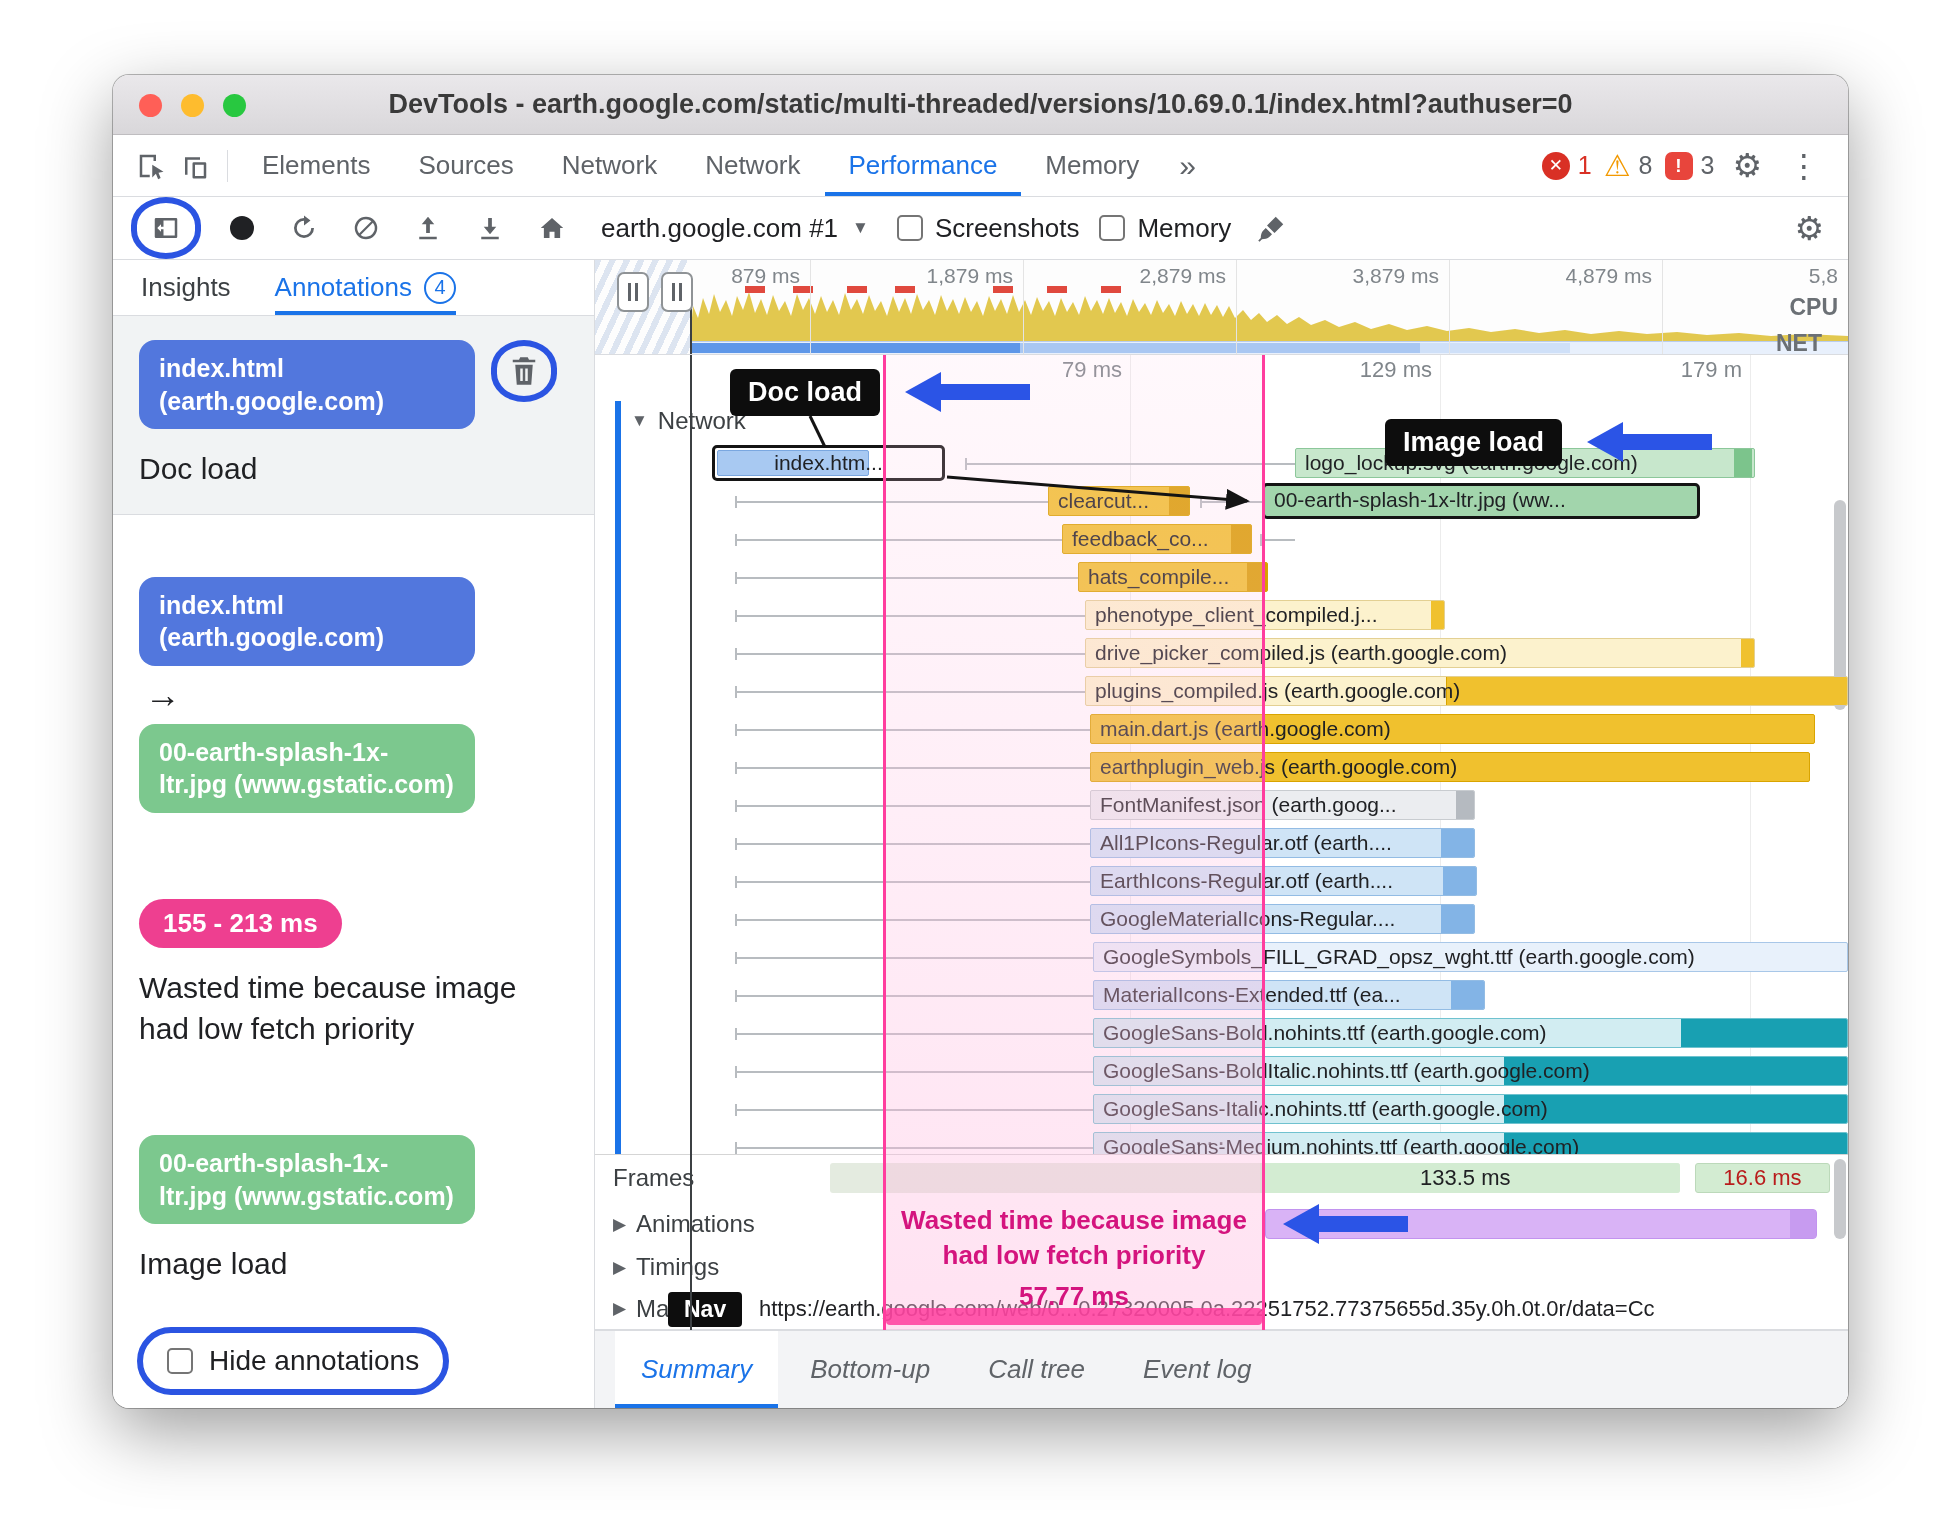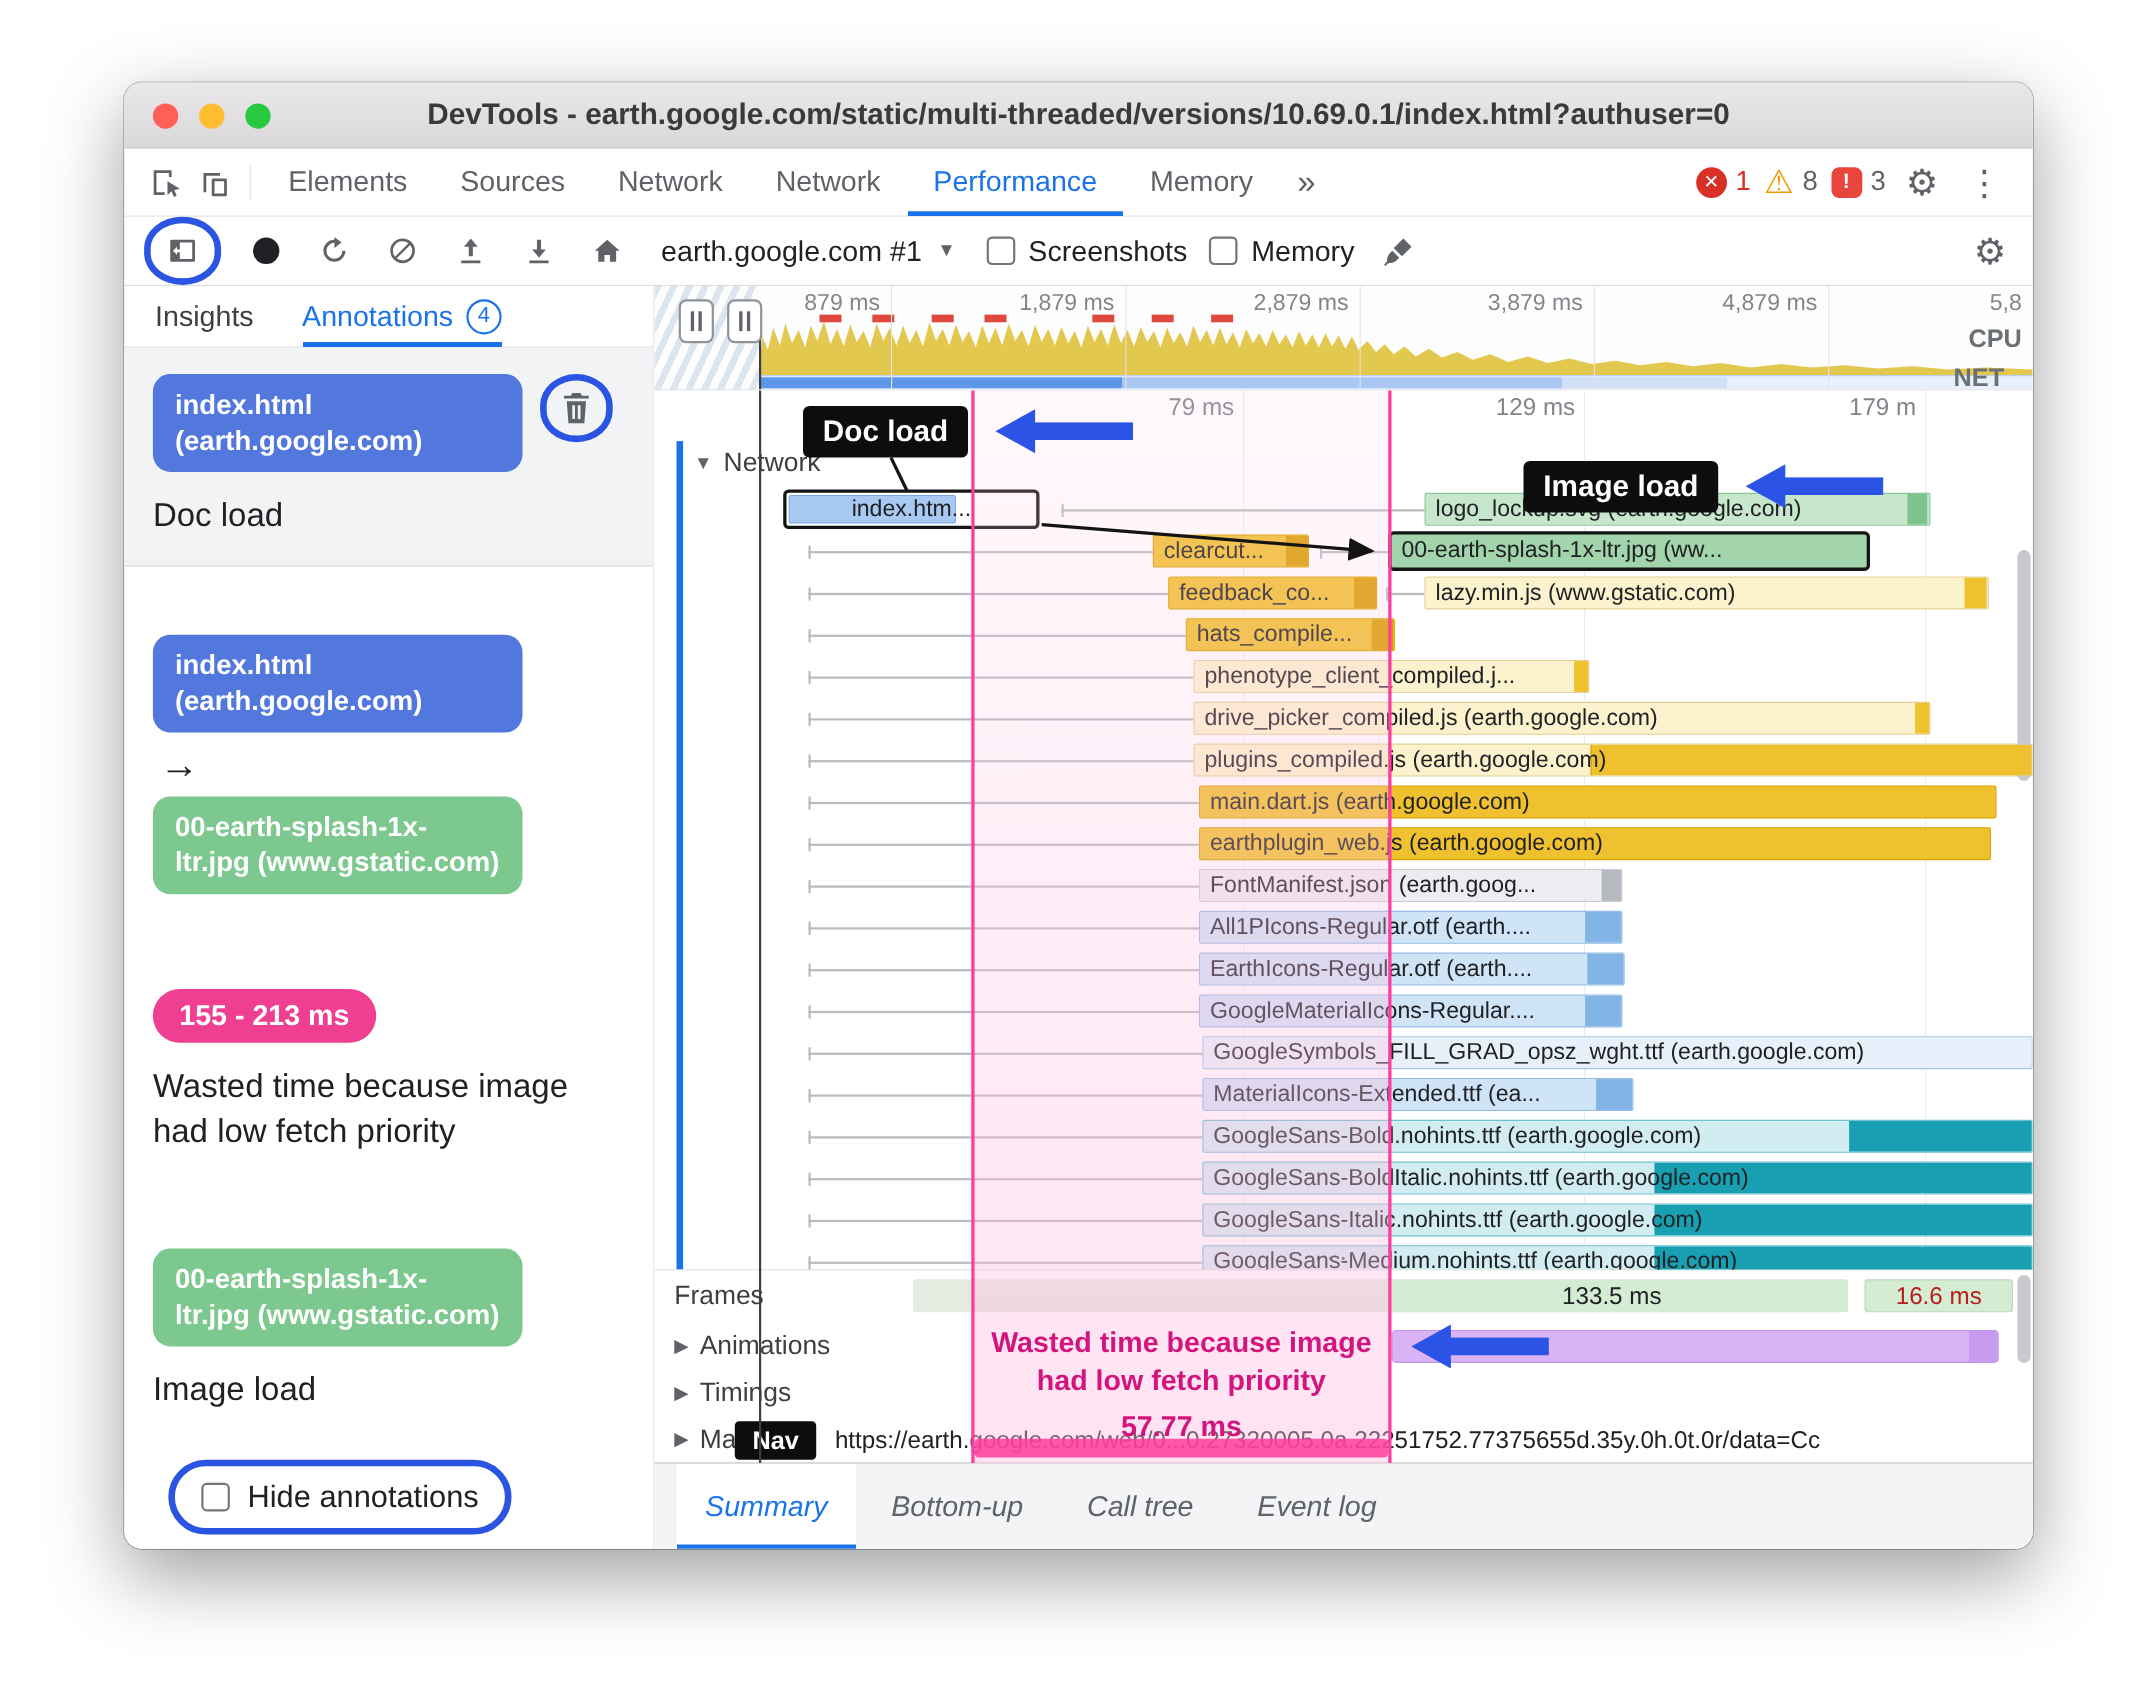--- a/index.html
+++ b/index.html
@@ -56,21 +56,21 @@
   .card.mt{margin-top:38px;}
   .pill{display:inline-block;border-radius:16px;padding:12px 20px;font-weight:bold;font-size:25px;line-height:1.3;color:#fff;max-width:336px;}
   .pill.blue{background:#5277dd;}
   .pill.green{background:#7cc88e;}
   .pill.pink{background:#ee3f90;border-radius:28px;padding:8px 24px;font-size:26px;}
   .ann-label{font-size:30px;color:#202124;margin-top:20px;line-height:1.35;max-width:420px;}
   .ann-arrow{font-size:36px;color:#202124;margin:8px 0 8px 6px;}
   .row1{display:flex;align-items:flex-start;}
   .ring-trash{border:6px solid #2b54e2;border-radius:50% / 46%;padding:8px 12px;margin-left:16px;display:inline-flex;}
   .ring-trash svg{width:30px;height:34px;fill:#5f6368;}
-  .hide-row{margin-top:auto;padding:18px 24px 26px;margin-left:16px;}
+  .hide-row{margin-top:auto;padding:18px 24px 26px;}
   .ring-hide{border:6px solid #2b54e2;border-radius:40px;padding:12px 24px;display:inline-flex;align-items:center;gap:16px;}
   .hide-lab{font-size:28px;color:#202124;}
   
   .main{flex:1;position:relative;background:#fff;display:flex;flex-direction:column;min-width:0;}
   .overview{height:95px;flex:0 0 95px;position:relative;border-bottom:1px solid #dadce0;overflow:hidden;background:#fdfdfd;}
   .ov-hatch{position:absolute;left:0;top:0;bottom:0;width:95px;
             background:repeating-linear-gradient(115deg,rgba(90,130,190,.20) 0 6px,rgba(255,255,255,0) 6px 13px);}
   .ov-tick{position:absolute;top:4px;width:140px;text-align:right;font-size:21px;color:#80868b;}
   .ov-grid{position:absolute;top:0;bottom:0;width:1px;background:#e4e4e4;}
   .cpu-svg{position:absolute;left:0;bottom:13px;}
@@ -378,24 +378,20 @@
               <div class="whisker" style="left: 605px; top: 146px; width: 62px;"></div>
               <div class="req img boxed" style="left: 667px; top: 131px; width: 438px;">
                 <span class="req-label">00-earth-splash-1x-ltr.jpg (ww...</span>
               </div>
               <div class="whisker" style="left: 140px; top: 184px; width: 327px;"></div>
               <div class="req js-solid" style="left: 467px; top: 169px; width: 190px;">
                 <div class="cap" style="left: 168px; width: 20px;"></div>
                 <span class="req-label">feedback_co...</span>
               </div>
               <div class="whisker" style="left: 665px; top: 184px; width: 35px;"></div>
-              <div class="req js-pale" style="left: 700px; top: 169px; width: 513px;">
-                <div class="cap" style="left: 490px; width: 20px;"></div>
-                <span class="req-label">lazy.min.js (www.gstatic.com)</span>
-              </div>
               <div class="whisker" style="left: 140px; top: 222px; width: 343px;"></div>
               <div class="req js-solid" style="left: 483px; top: 207px; width: 190px;">
                 <div class="cap" style="left: 168px; width: 20px;"></div>
                 <span class="req-label">hats_compile...</span>
               </div>
               <div class="whisker" style="left: 140px; top: 260px; width: 350px;"></div>
               <div class="req js-pale" style="left: 490px; top: 245px; width: 360px;">
                 <div class="cap" style="left: 345px; width: 13px;"></div>
                 <span class="req-label">phenotype_client_compiled.j...</span>
               </div>

